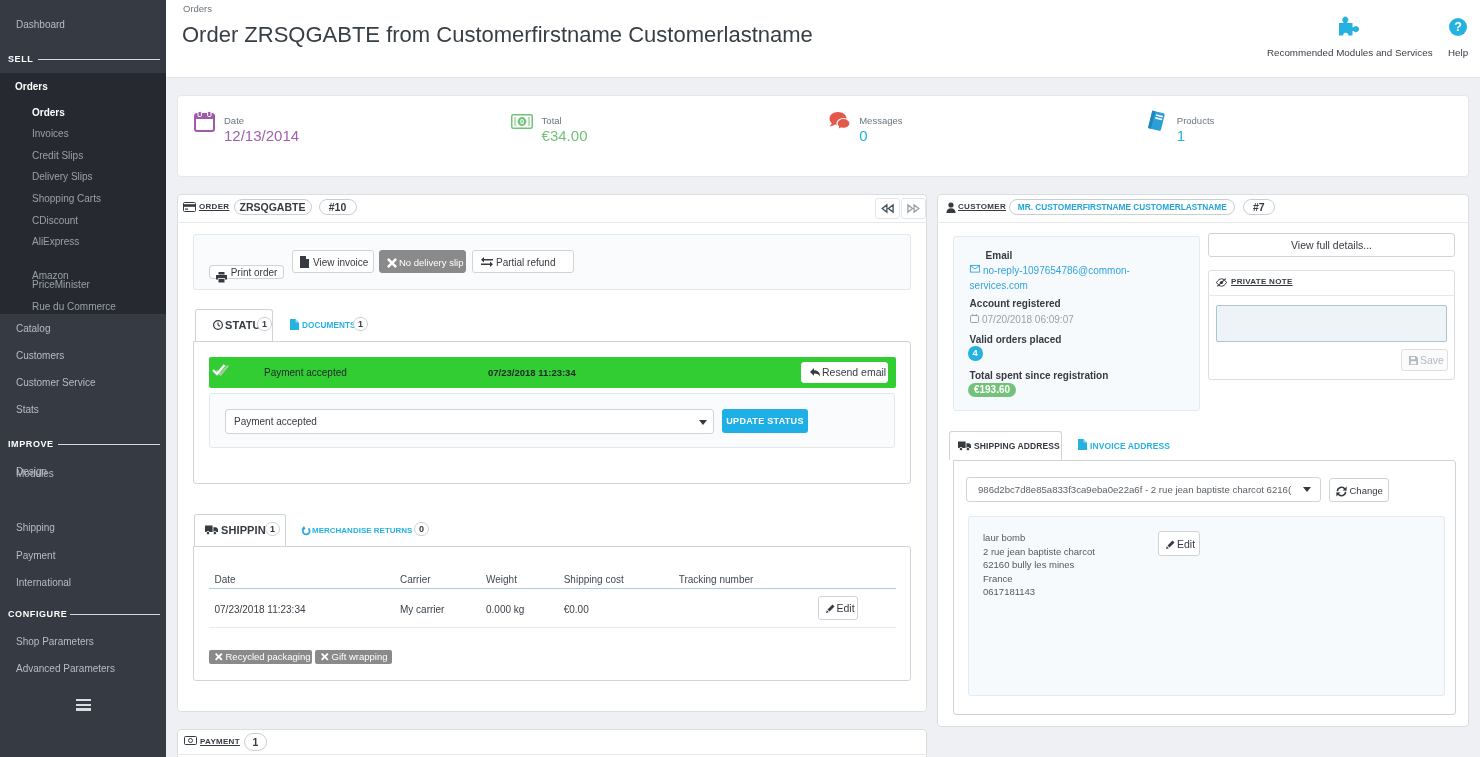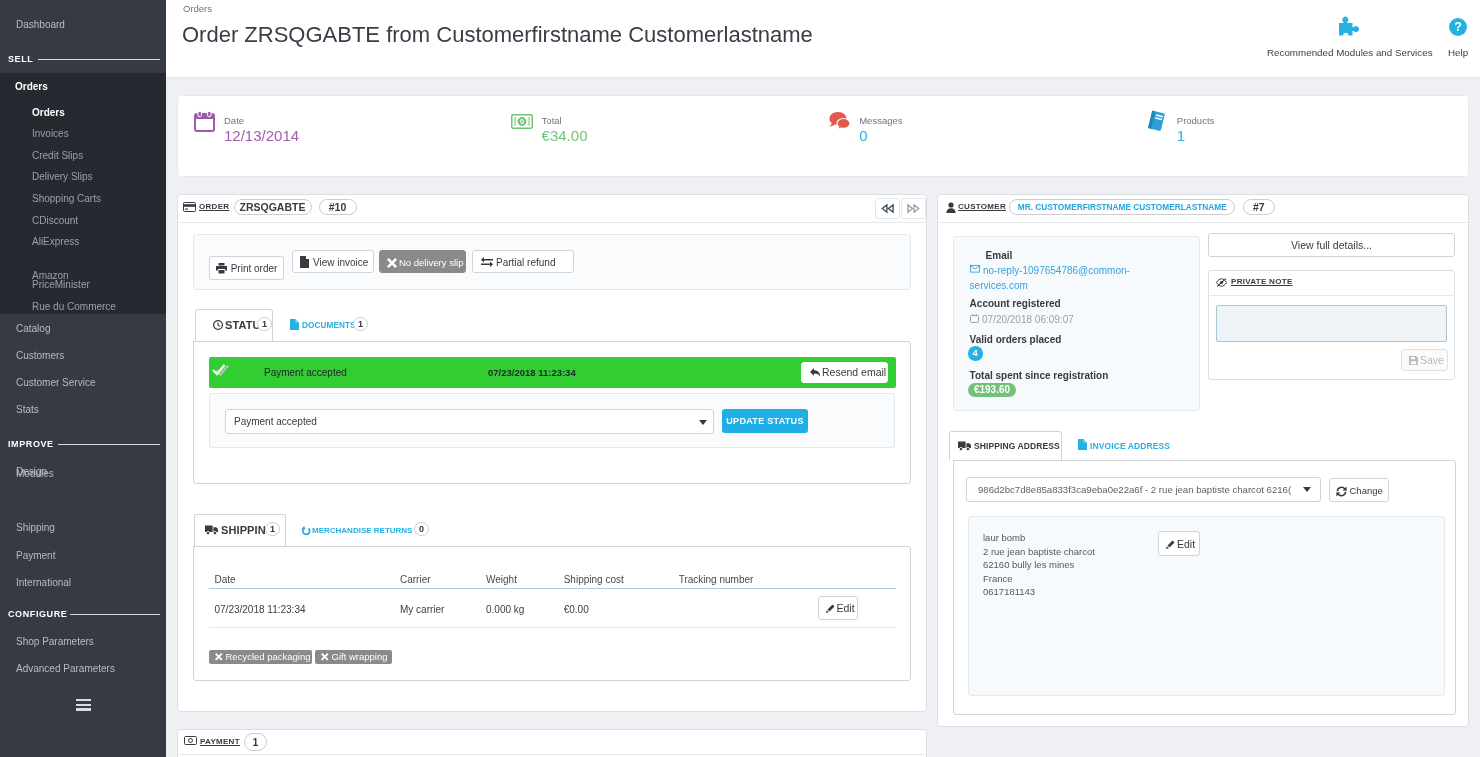--- a/index.html
+++ b/index.html
@@ -142,21 +142,21 @@
 <div class="abs" style="left:875px;top:198px;width:25px;height:20.5px;background:#fff;border:1px solid #e3e7ea;border-radius:3px;"></div>
 <svg style="left:881px;top:203.5px;" width="13" height="9" viewBox="0 0 13 9">
   <path fill="none" stroke="#44505a" stroke-width="1.3" d="M5.9,0.9 L5.9,8.1 L1.2,4.5 Z M12.1,0.9 L12.1,8.1 L7.4,4.5 Z"></path>
 </svg>
 <div class="abs" style="left:901px;top:198px;width:25px;height:20.5px;background:#fff;border:1px solid #e3e7ea;border-radius:3px;"></div>
 <svg style="left:907px;top:203.5px;" width="13" height="9" viewBox="0 0 13 9">
   <path fill="none" stroke="#9aa0a6" stroke-width="1.3" d="M0.9,0.9 L0.9,8.1 L5.6,4.5 Z M7.1,0.9 L7.1,8.1 L11.8,4.5 Z"></path>
 </svg>
 
 <div class="well" style="left:193px;top:233.5px;width:718px;height:56px;"></div>
-<div class="btn" style="left:208.7px;top:256px;width:75px;height:24px;padding-left:20px;">
+<div class="btn" style="left:208.7px;top:265px;width:75px;height:14px;padding-left:20px;">
   <svg style="left:6px;top:6px;" width="11" height="11" viewBox="0 0 11 11">
       <path fill="#363a41" d="M2.5,0 h6 v2.5 h-6 z M0,3 h11 v4.5 h-2 v-1.5 h-7 v1.5 h-2 z M2.5,7 h6 v3.5 h-6 z M9,4 h1.2 v1 h-1.2 z"></path>
     </svg>
   <span style="left:21px;font-size:10px;">Print order</span>
 </div>
 <div class="btn" style="left:292px;top:250px;width:82px;height:23px;">
   <svg style="left:7px;top:5px;" width="9" height="12" viewBox="0 0 9 12">
       <path fill="#363a41" d="M0,0 h6 l3,3 v9 h-9 z M6,0 l0,3 l3,0 z"></path>
     </svg>
   <span style="left:20px;font-size:10px;">View invoice</span>

